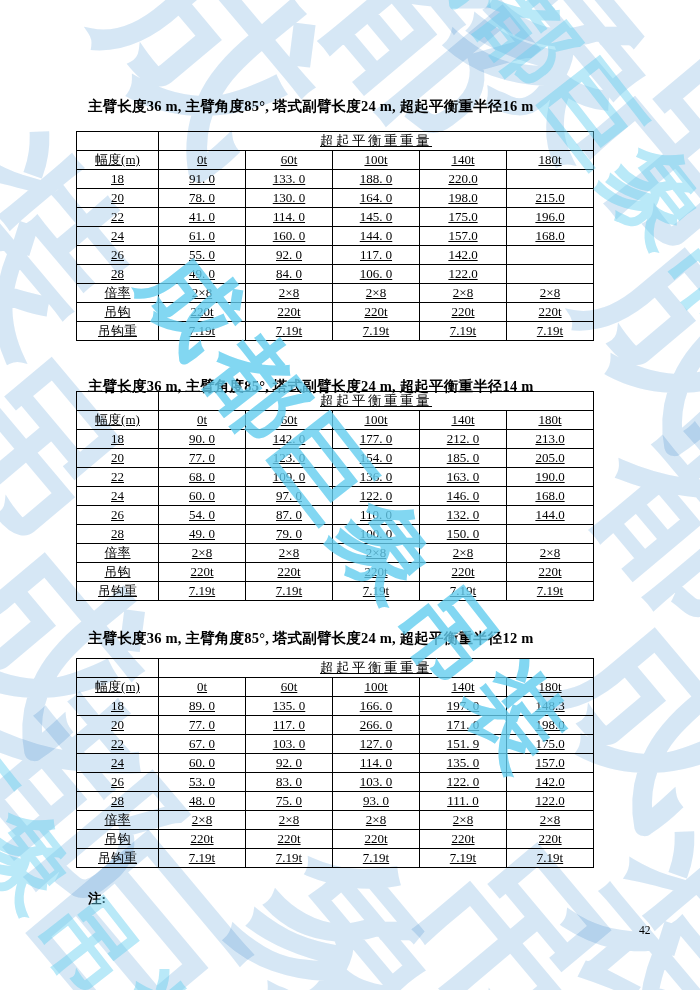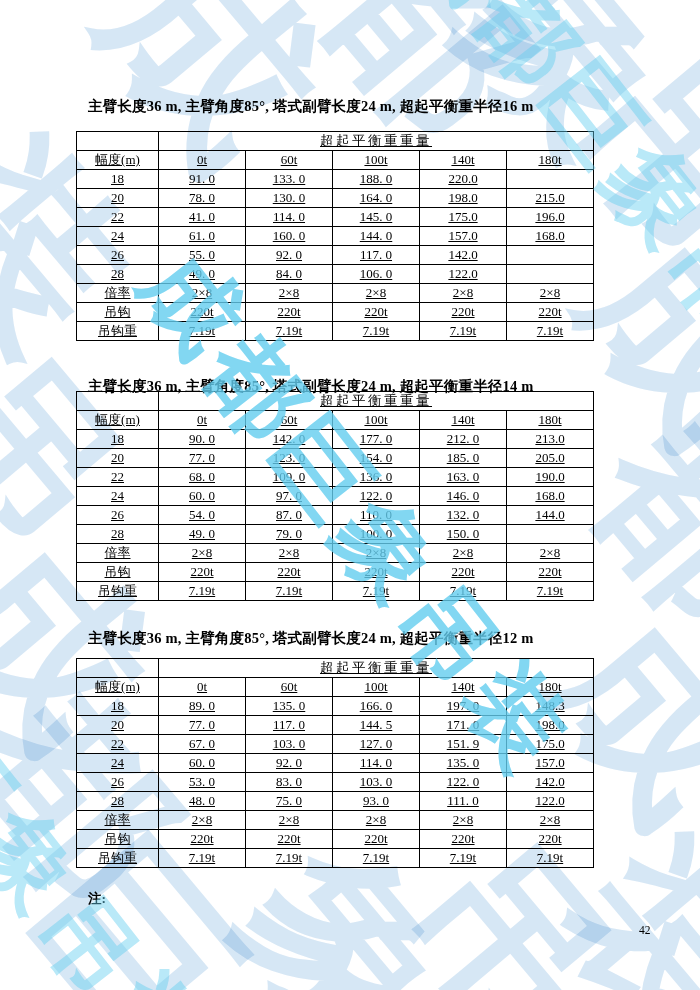--- a/index.html
+++ b/index.html
@@ -312,21 +312,21 @@
             <td>89. 0</td>
             <td>135. 0</td>
             <td>166. 0</td>
             <td>197. 0</td>
             <td>148.3</td>
           </tr>
           <tr>
             <td>20</td>
             <td>77. 0</td>
             <td>117. 0</td>
-            <td>144. 5</td>
+            <td>266. 0</td>
             <td>171. 0</td>
             <td>198.0</td>
           </tr>
           <tr>
             <td>22</td>
             <td>67. 0</td>
             <td>103. 0</td>
             <td>127. 0</td>
             <td>151. 9</td>
             <td>175.0</td>

